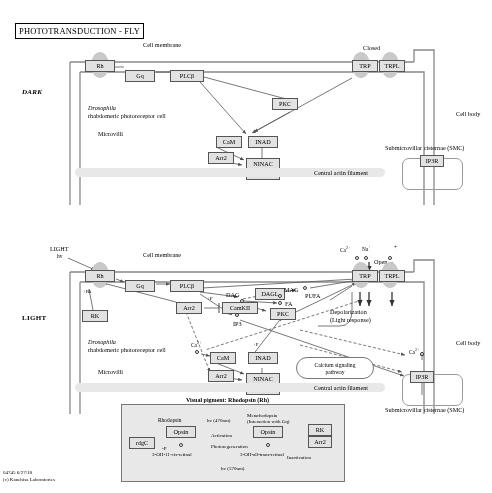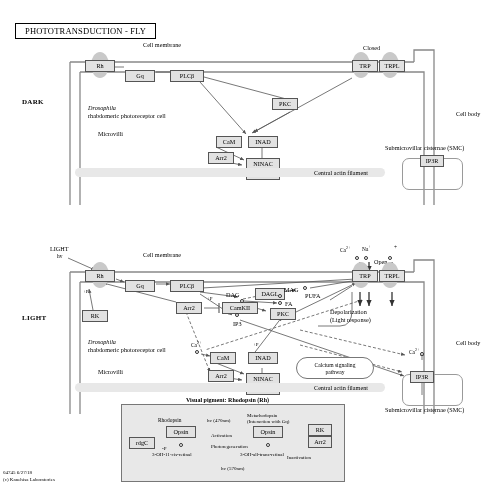--- a/index.html
+++ b/index.html
@@ -3,21 +3,21 @@
 <meta charset="utf-8">
 <style>
   html,body{margin:0;padding:0;background:#fff;}
   body{width:492px;height:493px;position:relative;overflow:hidden;
        font-family:"Liberation Serif", serif;color:#000;}
   .canvas{position:absolute;left:0;top:0;width:492px;height:493px;}
   .abs{position:absolute;}
 
   
   .title-box{left:15px;top:23px;border:1.5px solid #000;background:#fff;
-             padding:2px 9px;font-size:8.5px;letter-spacing:.2px;}
+             padding:2px 3px;font-size:8.5px;letter-spacing:.2px;}
 
   
   .node{border:1px solid #555;background:#e2e2e2;font-size:6.2px;
         text-align:center;line-height:8px;padding:1px 0;
         box-sizing:border-box;}
   .node.w30{width:30px;}
   .node.w26{width:26px;}
   .node.w24{width:24px;}
   .node.w34{width:34px;}
   .node.w36{width:36px;}
@@ -172,21 +172,21 @@
       <path d="M268,443 L268,449"></path>
       <path d="M255,450 L210,456" marker-end="url(#ar)"></path>
       <path d="M228,468 L215,459" marker-end="url(#ar)"></path>
       <path d="M315,438 L300,449"></path>
       <path d="M296,446 L296,454"></path>
     </g>
   </svg>
 
   <div class="abs title-box">PHOTOTRANSDUCTION - FLY</div>
 
-  <div class="abs side-lbl" style="left:22px;top:98px;">DARK</div>
+  <div class="abs side-lbl" style="left:22px;top:88px;font-style:italic;">DARK</div>
   <div class="abs lbl" style="left:143px;top:41px;">Cell membrane</div>
   <div class="abs lbl" style="left:363px;top:44px;">Closed</div>
   <div class="abs lbl lbl-it" style="left:88px;top:104px;">Drosophila</div>
   <div class="abs lbl" style="left:88px;top:112px;">rhabdomeric photoreceptor cell</div>
   <div class="abs lbl" style="left:98px;top:130px;">Microvilli</div>
   <div class="abs lbl" style="left:456px;top:110px;">Cell body</div>
 
   <div class="abs chan" style="left:91px;top:52px;width:18px;height:26px;"></div>
   <div class="abs chan" style="left:352px;top:52px;width:18px;height:26px;"></div>
   <div class="abs chan" style="left:381px;top:52px;width:18px;height:26px;"></div>

